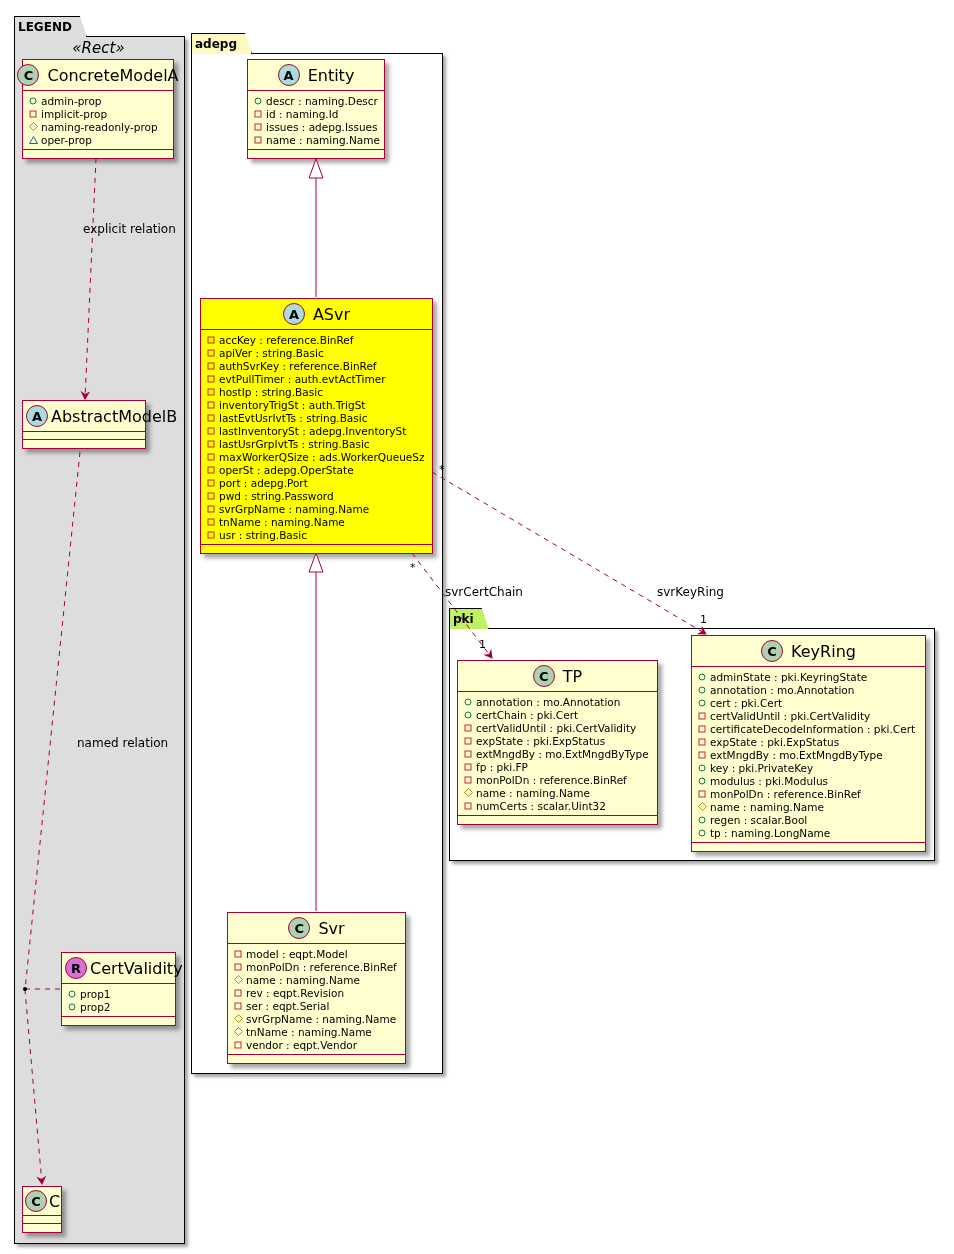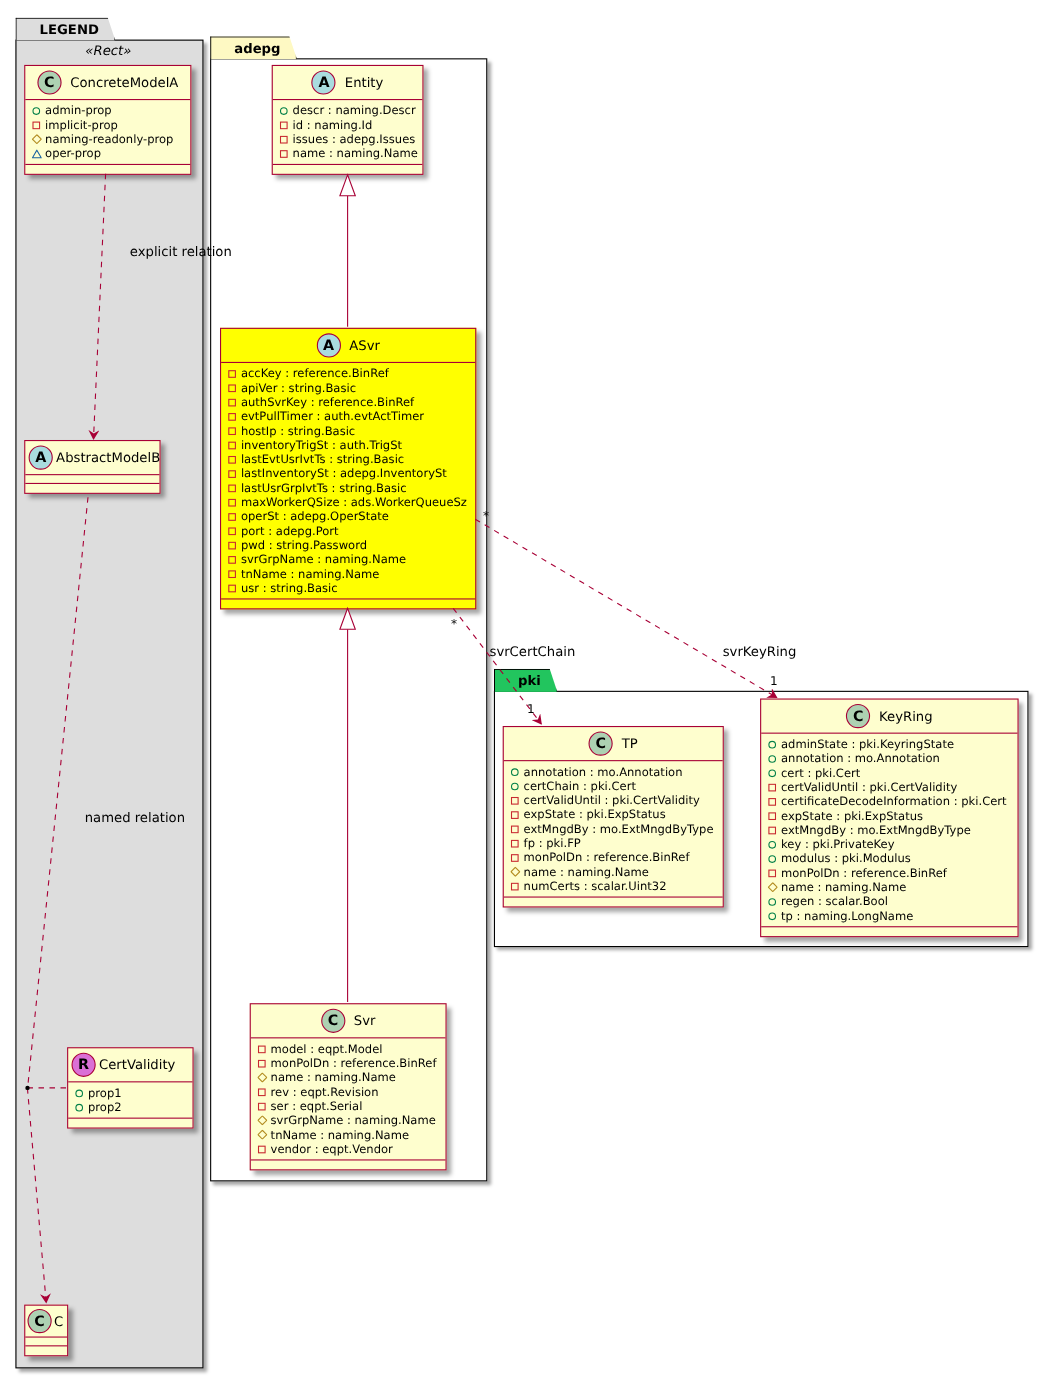--- a/index.html
+++ b/index.html
@@ -1,34 +1,34 @@
 <!DOCTYPE html>
 <html><head>
 <meta charset="utf-8">
 <style>
   html, body { margin:0; padding:0; background:#ffffff; }
   body { width:954px; height:1254px; position:relative; overflow:hidden;
          font-family:"DejaVu Sans", sans-serif; color:#000; }
   #wires { position:absolute; left:0; top:0; width:954px; height:1254px; pointer-events:none; z-index:3; }
   .pkg { position:absolute; border:1.5px solid #000; box-shadow:3px 3px 3px rgba(0,0,0,0.35); }
   .pkg-tab { position:absolute; height:20px; border:1.5px solid #000; border-bottom:none;
-             font-weight:bold; font-size:12px; line-height:20px; padding:0 14px 0 21px;
+             font-weight:bold; font-size:12px; line-height:20px; padding:0 14px 0 3px;
              clip-path: polygon(0 0, calc(100% - 7px) 0, 100% 100%, 0 100%); background:inherit; }
-  .stereo { position:absolute; font-style:italic; font-size:12px; text-align:center; }
+  .stereo { position:absolute; font-style:italic; font-size:15px; text-align:center; }
   .cls { position:absolute; background:#FEFECE; border:1.5px solid #A80036; z-index:2;
          box-shadow:4px 4px 4px rgba(0,0,0,0.35); font-size:10.5px; }
   .cls.highlight { background:#FFFF00; }
   .cls-head { display:flex; align-items:center; justify-content:center; padding:4px 6px; border-bottom:1.5px solid #A80036; }
   .cls-head.tight { justify-content:flex-start; padding:4px 3px; }
   .badge { width:20px; height:20px; border-radius:50%; border:1px solid #A80036;
            display:flex; align-items:center; justify-content:center; font-weight:bold; font-size:13px; margin-right:8px; flex:0 0 auto; }
   .badge.c { background:#ADD1B2; }
   .badge.a { background:#A9DCDF; }
   .badge.r { background:#DA70D6; }
-  .cls-name { font-size:12px; }
+  .cls-name { font-size:16px; }
   .cls-name.abs { }
   .attrs { padding:3px 6px 3px 6px; border-bottom:1.5px solid #A80036; }
   .attr { display:flex; align-items:center; height:13px; white-space:nowrap; }
   .vis { width:12px; flex:0 0 12px; display:inline-flex; align-items:center; justify-content:flex-start; }
   .methods { height:8px; }
   .empty-sec { height:7px; border-bottom:1.5px solid #A80036; }
   .lbl { position:absolute; font-size:12px; z-index:4; white-space:nowrap; }
   .mult { position:absolute; font-size:11px; z-index:4; }
 </style>
 </head>
@@ -36,21 +36,21 @@
 
 <div class="pkg" style="left:14px;top:36px;width:169px;height:1206px;background:#DDDDDD;">
 </div>
 <div class="pkg-tab" style="left:14px;top:16px;background:#DDDDDD;">LEGEND</div>
 <div class="stereo" style="left:14px;top:39px;width:169px;">«Rect»</div>
 
 <div class="pkg" style="left:191px;top:53px;width:250px;height:1019px;background:#fff;"></div>
 <div class="pkg-tab" style="left:191px;top:33px;background:#fef9c3;">adepg</div>
 
 <div class="pkg" style="left:449px;top:628px;width:484px;height:231px;background:#fff;"></div>
-<div class="pkg-tab" style="left:449px;top:608px;background:#22c55e;text-align:center;">pki</div>
+<div class="pkg-tab" style="left:449px;top:608px;background:#bef264;text-align:center;">pki</div>
 
 <div class="cls" id="cls-concrete" style="left:22px;top:59px;width:150px;">
   <div class="cls-head">
     <span class="badge c">C</span>
     <span class="cls-name">ConcreteModelA</span>
   </div>
   <div class="attrs">
       <div class="attr">
         <span class="vis">
           <svg width="8" height="8">
@@ -598,20 +598,20 @@
   <polygon points="316,159 309,178 323,178" fill="#fff" stroke="#A80036" stroke-width="1"></polygon>
 
   <line x1="316" y1="572" x2="316" y2="911" stroke="#A80036" stroke-width="1"></line>
   <polygon points="316,553 309,572 323,572" fill="#fff" stroke="#A80036" stroke-width="1"></polygon>
 
   <line x1="412" y1="553" x2="492" y2="658" stroke="#A80036" stroke-width="1" stroke-dasharray="5,5" marker-end="url(#arrowOpen)"></line>
 
   <line x1="432" y1="472" x2="706" y2="634" stroke="#A80036" stroke-width="1" stroke-dasharray="5,5" marker-end="url(#arrowOpen)"></line>
 </svg>
 
-<div class="lbl" style="left:83px;top:222px;margin-left:35px;">explicit relation</div>
+<div class="lbl" style="left:83px;top:222px;">explicit relation</div>
 <div class="lbl" style="left:65px;top:736px;margin-left:12px;">named relation</div>
 <div class="lbl" style="left:445px;top:585px;">svrCertChain</div>
 <div class="lbl" style="left:657px;top:585px;">svrKeyRing</div>
 <div class="mult" style="left:410px;top:561px;">*</div>
 <div class="mult" style="left:479px;top:638px;">1</div>
 <div class="mult" style="left:439px;top:463px;">*</div>
 <div class="mult" style="left:700px;top:613px;">1</div>
 
 </body></html>

